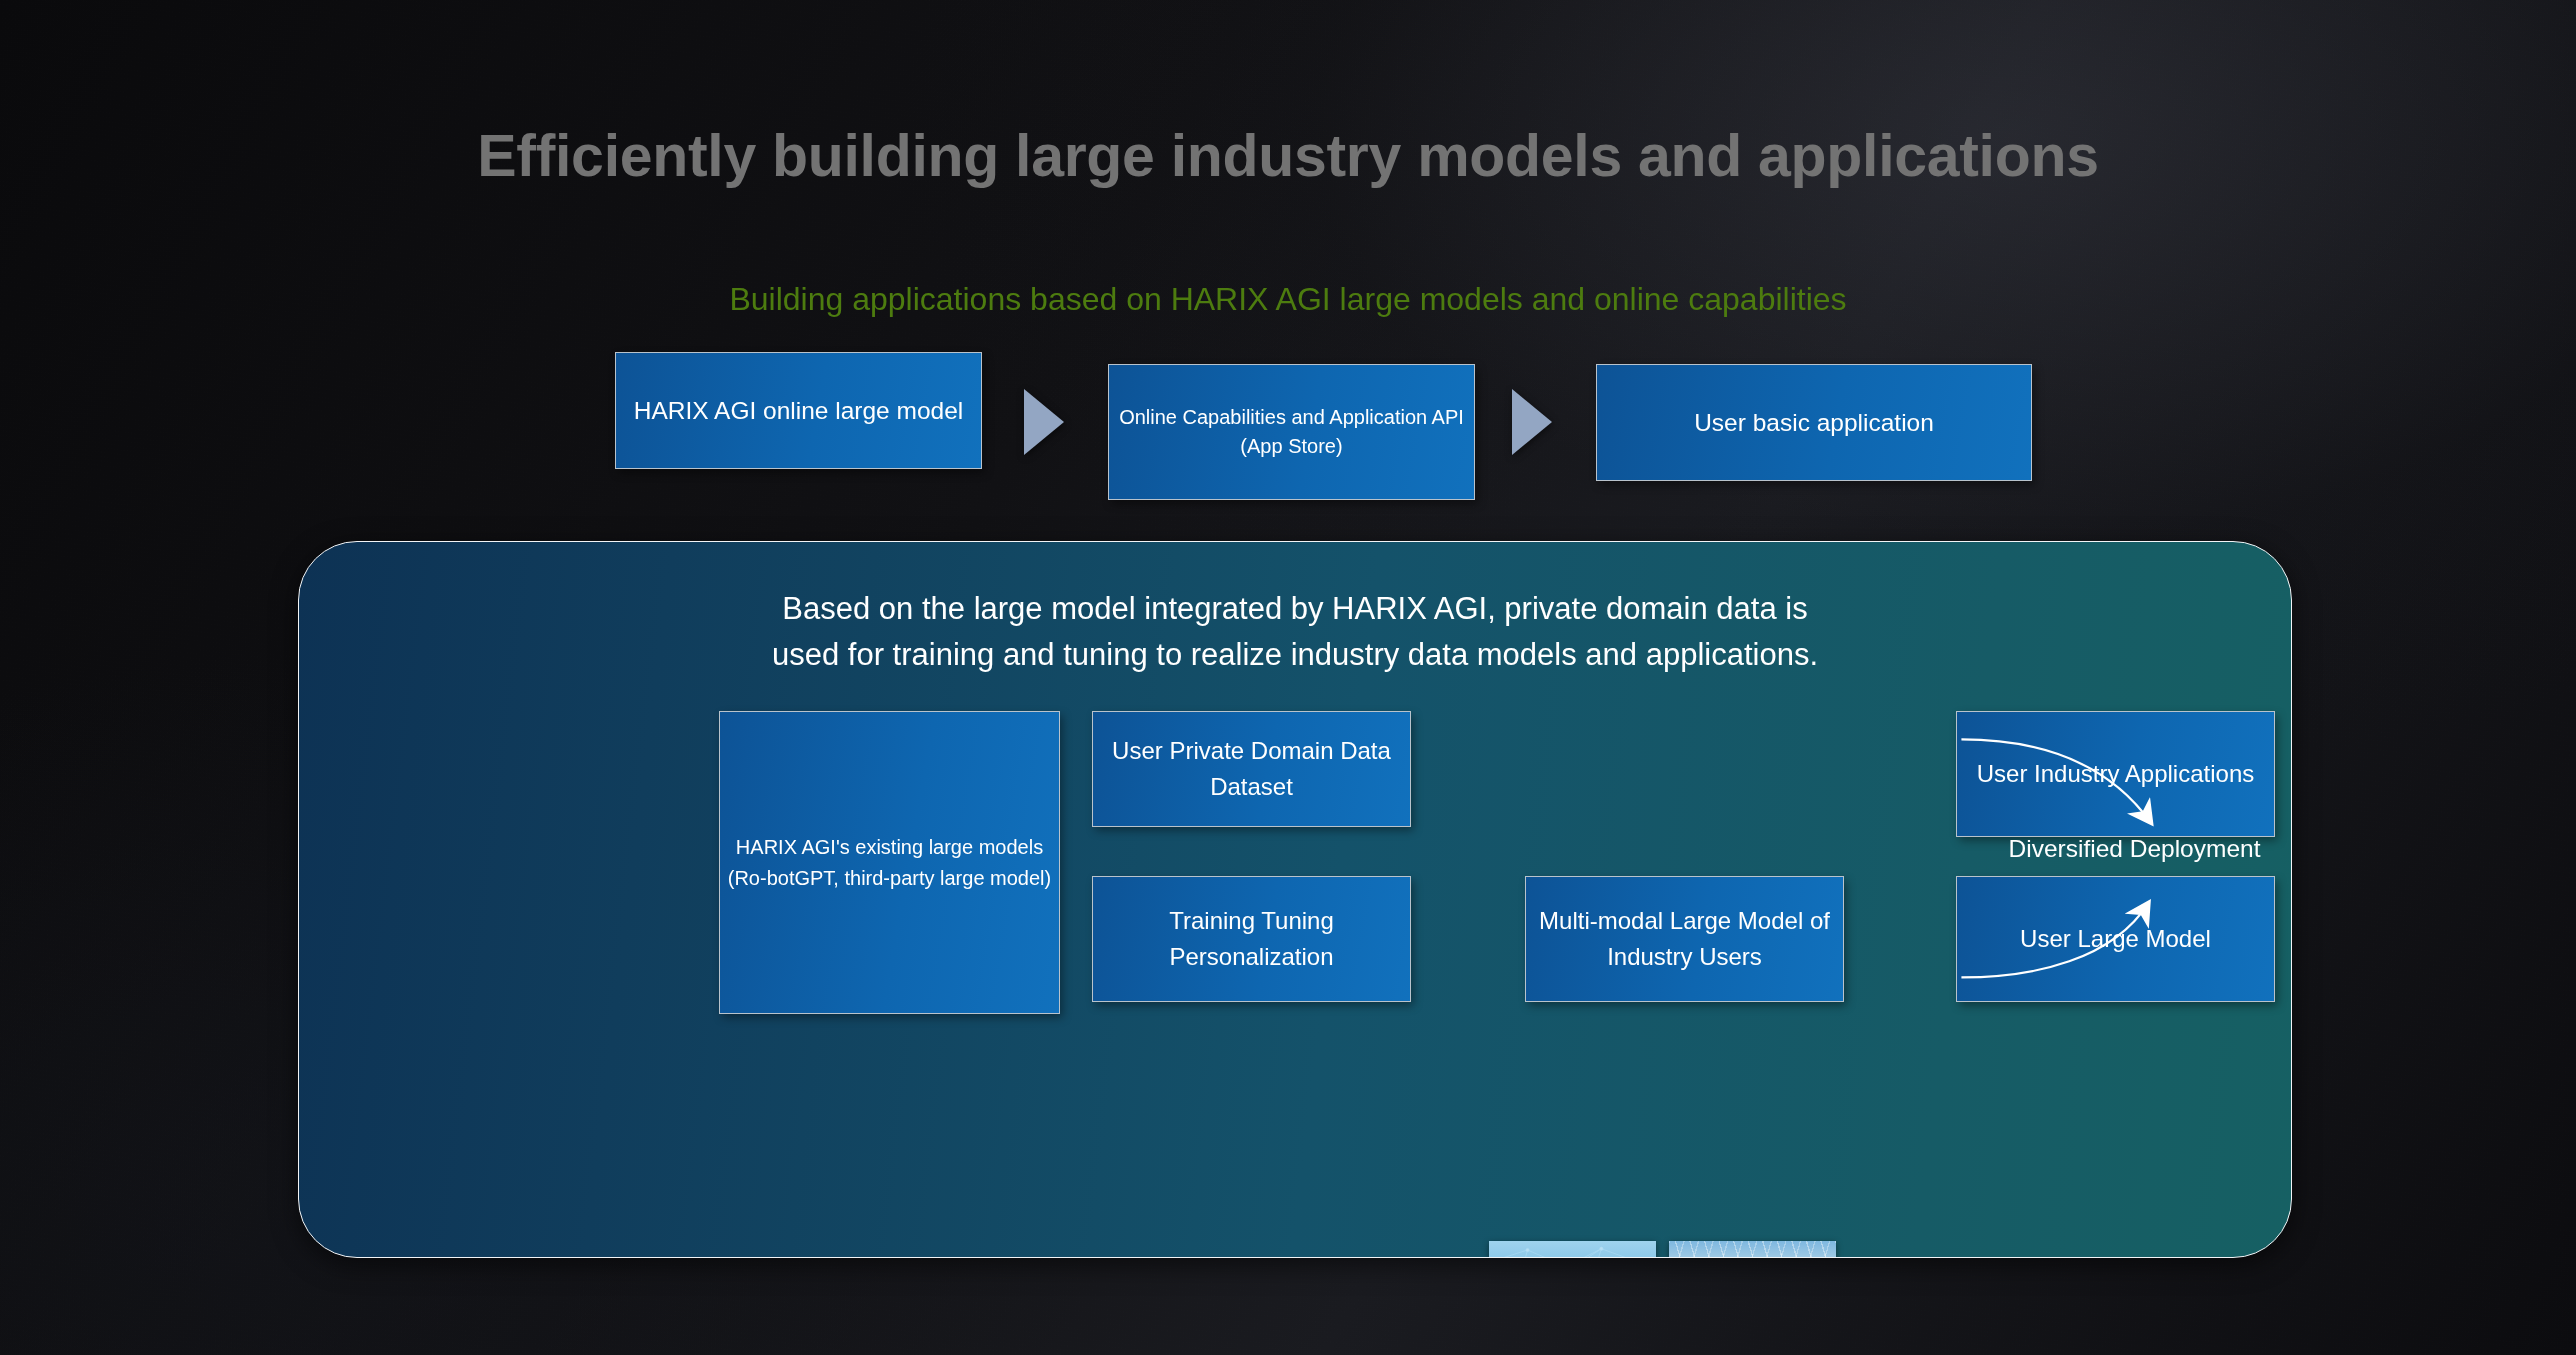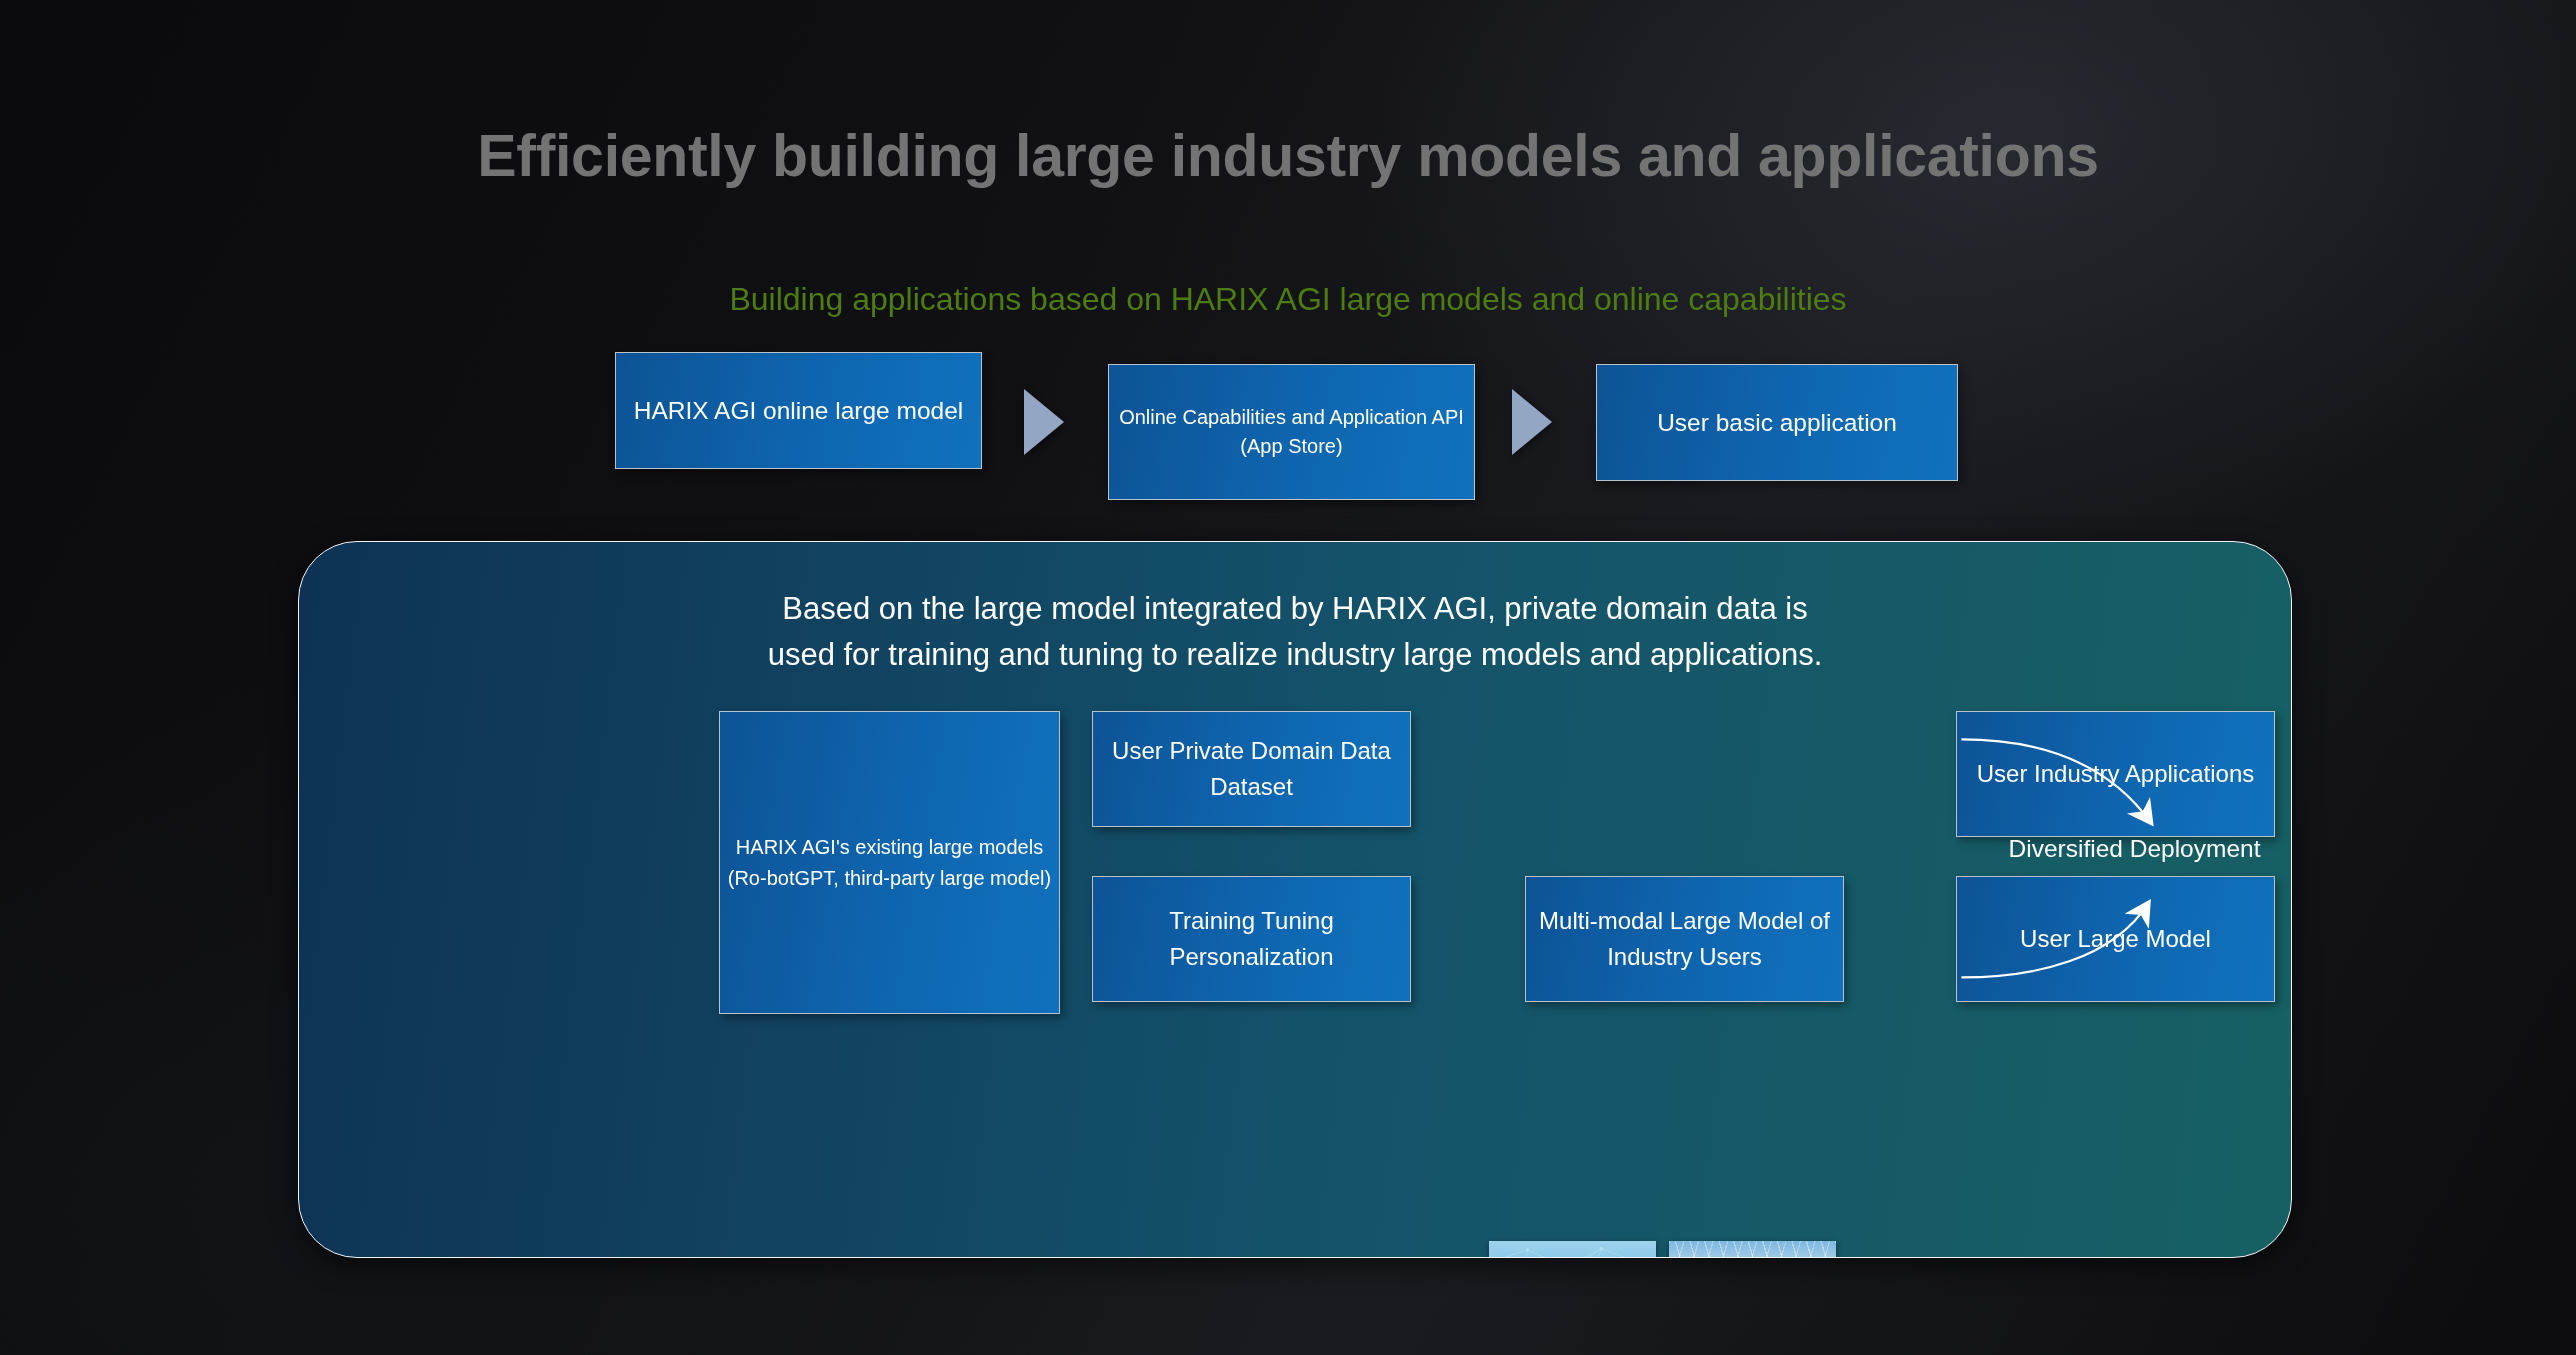--- a/index.html
+++ b/index.html
@@ -67,21 +67,21 @@
     text-align: center;
     color: #ffffff;
     line-height: 1.45;
     padding: 5.2px 9px;
   }
   .bluebox span { display: block; }
 
   
   #top-box-1 { left: 615px;  top: 352px; width: 367px; height: 117px; font-size: 24.5px; }
   #top-box-2 { left: 1108px; top: 364px; width: 367px; height: 136px; font-size: 20px; }
-  #top-box-3 { left: 1596px; top: 364px; width: 362px; height: 117px; font-size: 24.5px; }
+  #top-box-3 { left: 1596px; top: 364px; width: 436px; height: 117px; font-size: 24.5px; }
 
   .tri-right {
     position: absolute;
     width: 0; height: 0;
     border-top: 33px solid transparent;
     border-bottom: 33px solid transparent;
     border-left: 40px solid #93a6c3;
     filter: drop-shadow(1.9px 2.6px 3.9px rgba(0,0,0,0.5));
   }
 
@@ -198,21 +198,21 @@
 </div>
 <div class="tri-right" id="top-arrow-2"></div>
 <div class="bluebox" id="top-box-3">
   <span>User basic application</span>
 </div>
 
 <div id="main-panel">
 
   <div class="panel-lead">
     <div>Based on the large model integrated by HARIX AGI, private domain data is</div>
-    <div>used for training and tuning to realize industry large models and applications.</div>
+    <div>used for training and tuning to realize industry data models and applications.</div>
   </div>
 
   <div class="panel-box" id="pb-existing">
     <span>HARIX AGI's existing large models (Ro-botGPT, third-party large model)</span>
   </div>
 
   <div class="panel-box" id="pb-dataset">
     <span>User Private Domain Data Dataset</span>
   </div>
 

